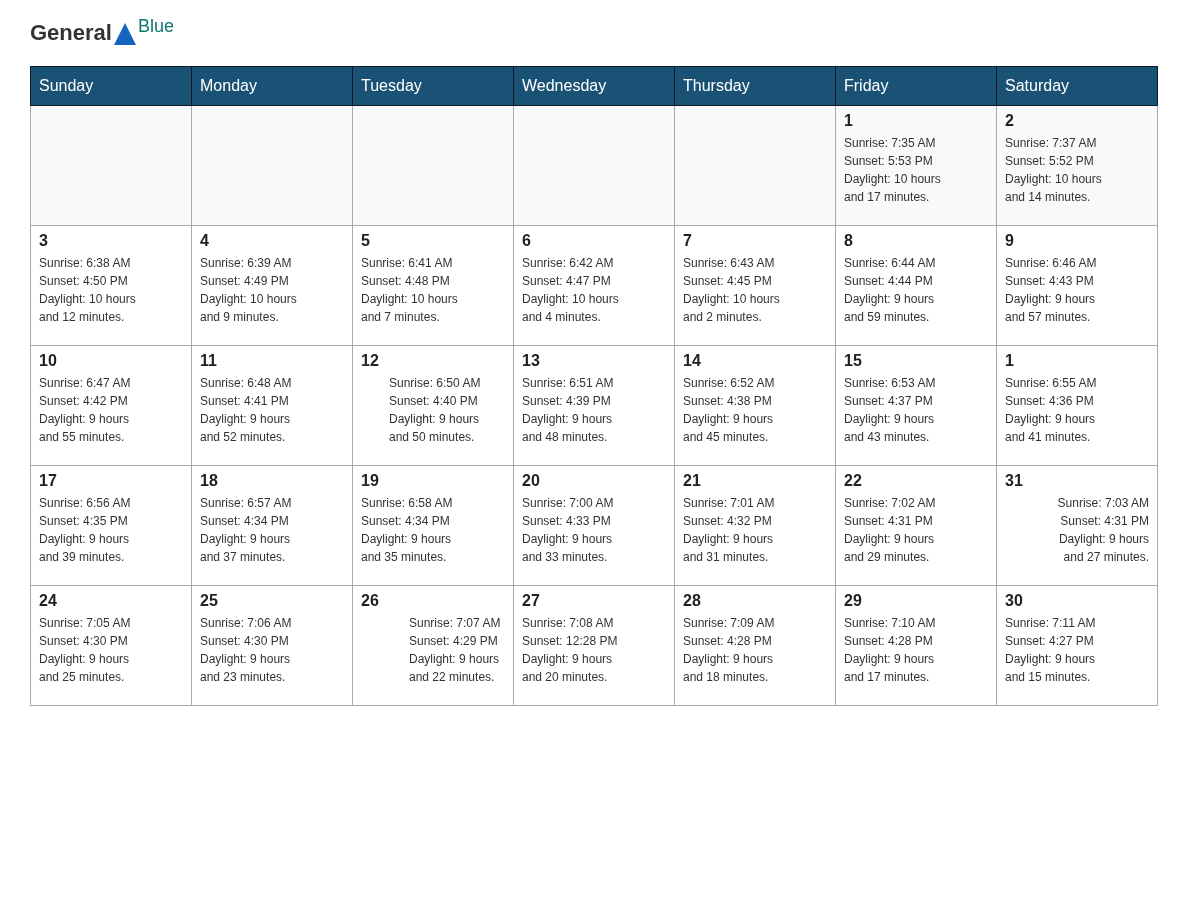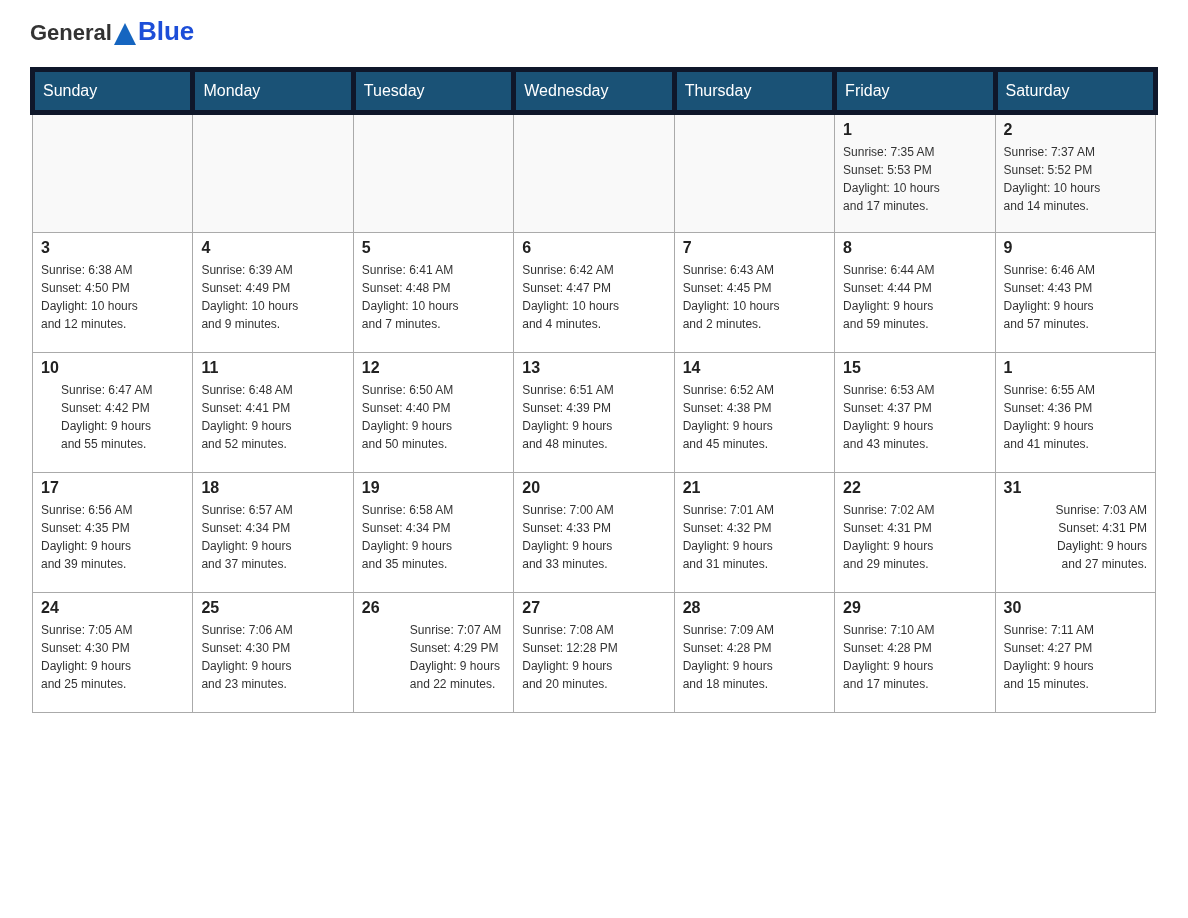--- a/index.html
+++ b/index.html
@@ -42,21 +42,21 @@
       width: 100%;
       border-collapse: collapse;
     }
     th {
       background-color: #1a5276;
       color: #fff;
       padding: 10px 8px;
       text-align: left;
       font-size: 16px;
       font-weight: normal;
-      border: 5px solid #0f172a;
+      border: 1px solid #0f172a;
     }
     td {
       vertical-align: top;
       border: 1px solid #aaa;
       padding: 6px 8px;
       width: 14.28%;
       height: 120px;
     }
     .day-number {
       font-size: 16px;
@@ -84,21 +84,21 @@
 <body>
 
 <div class="header-area">
   <div class="logo-block">
     <div class="logo-row1">
       <span style="font-size:22px;font-weight:bold;color:#333;">General</span>
       <svg width="22" height="22" viewBox="0 0 22 22" style="margin-left:2px;margin-top:2px;">
         <polygon points="0,22 11,0 22,22" fill="#1565c0"></polygon>
       </svg>
     </div>
-    <span style="font-size:26px;font-weight:bold;color:#1d4ed8;margin-top:-4px;margin-left:2px;">Blue</span>
+    <span style="font-size:18px;font-weight:normal;color:#0f766e;margin-top:-4px;margin-left:2px;">Blue</span>
   </div>
   <div class="title-area">
     <div class="month-title"></div>
     <div class="location-title"></div>
   </div>
 </div>
 
 <table>
   <thead>
     <tr>
@@ -180,35 +180,35 @@
           <span class="day-number">9</span>
           <div class="day-info" style="white-space: pre-line;">Sunrise: 6:46 AM
 Sunset: 4:43 PM
 Daylight: 9 hours
 and 57 minutes.</div>
         </td>
       </tr>
       <tr>
         <td>
           <span class="day-number">10</span>
-          <div class="day-info" style="white-space: pre-line; margin-left: 20px;">Sunrise: 6:47 AM
+          <div class="day-info" style="white-space: pre-line;">Sunrise: 6:47 AM
 Sunset: 4:42 PM
 Daylight: 9 hours
 and 55 minutes.</div>
         </td>
         <td>
           <span class="day-number">11</span>
           <div class="day-info" style="white-space: pre-line;">Sunrise: 6:48 AM
 Sunset: 4:41 PM
 Daylight: 9 hours
 and 52 minutes.</div>
         </td>
         <td>
           <span class="day-number">12</span>
-          <div class="day-info" style="white-space: pre-line;">Sunrise: 6:50 AM
+          <div class="day-info" style="white-space: pre-line; margin-left: 28px;">Sunrise: 6:50 AM
 Sunset: 4:40 PM
 Daylight: 9 hours
 and 50 minutes.</div>
         </td>
         <td>
           <span class="day-number">13</span>
           <div class="day-info" style="white-space: pre-line;">Sunrise: 6:51 AM
 Sunset: 4:39 PM
 Daylight: 9 hours
 and 48 minutes.</div>

